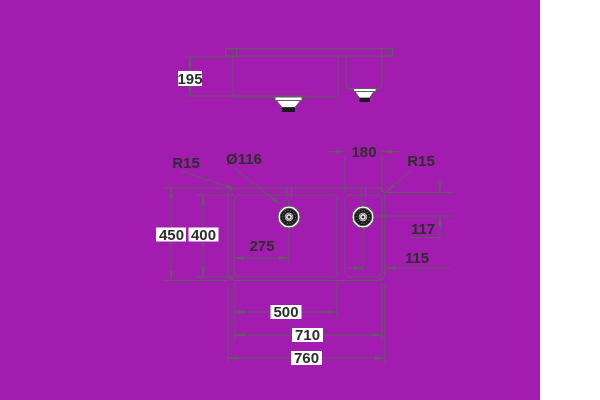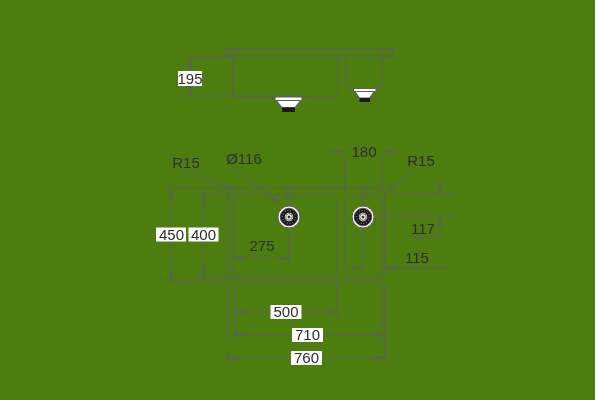--- a/index.html
+++ b/index.html
@@ -1,16 +1,16 @@
 <!DOCTYPE html>
 <html><head>
 <meta charset="utf-8">
 <style>
   html,body{margin:0;padding:0;background:#fff;}
-  #canvas{position:relative;width:595px;height:400px;background:#4d7c0f;overflow:hidden;}
+  #canvas{position:relative;width:540px;height:400px;background:#a21caf;overflow:hidden;font-weight:bold;}
   svg{position:absolute;left:0;top:0;}
   .ln{stroke:#5f5f5f;stroke-width:1;fill:none;}
   .fillw{fill:#ffffff;}
   .dark{fill:#1b1b1b;stroke:none;}
   .txt{fill:#2e2e2e;font-family:"Liberation Sans",sans-serif;font-size:15px;text-anchor:middle;}
   .bg{fill:#ffffff;stroke:none;}
 </style>
 </head>
 <body>
 

